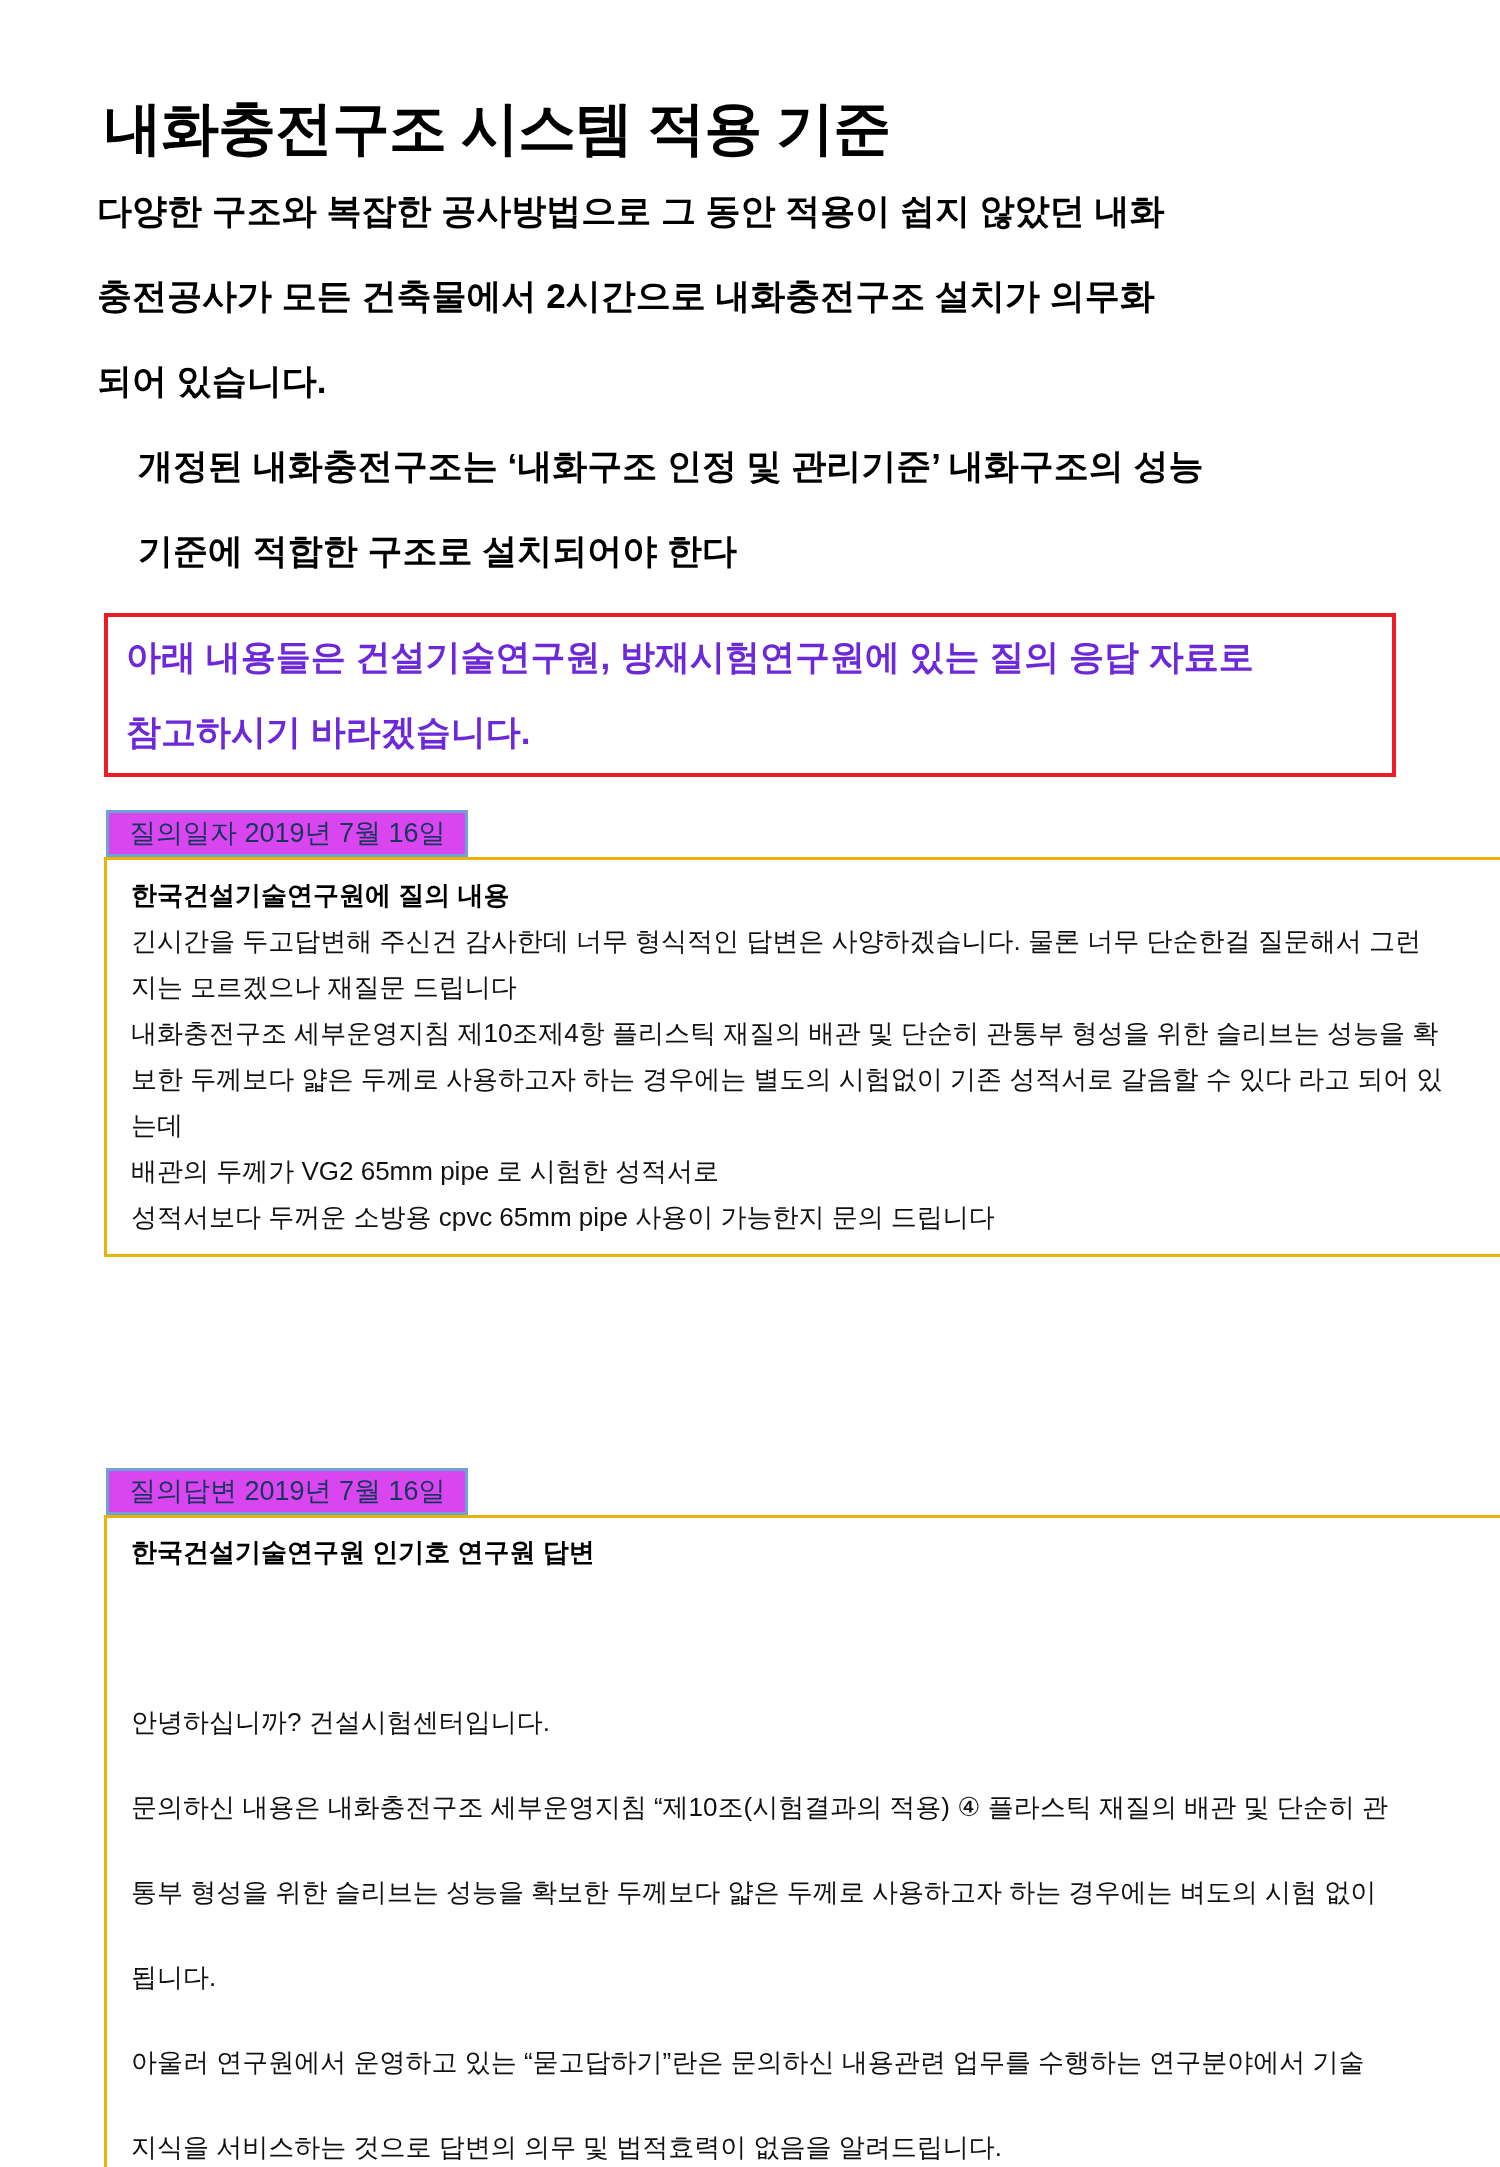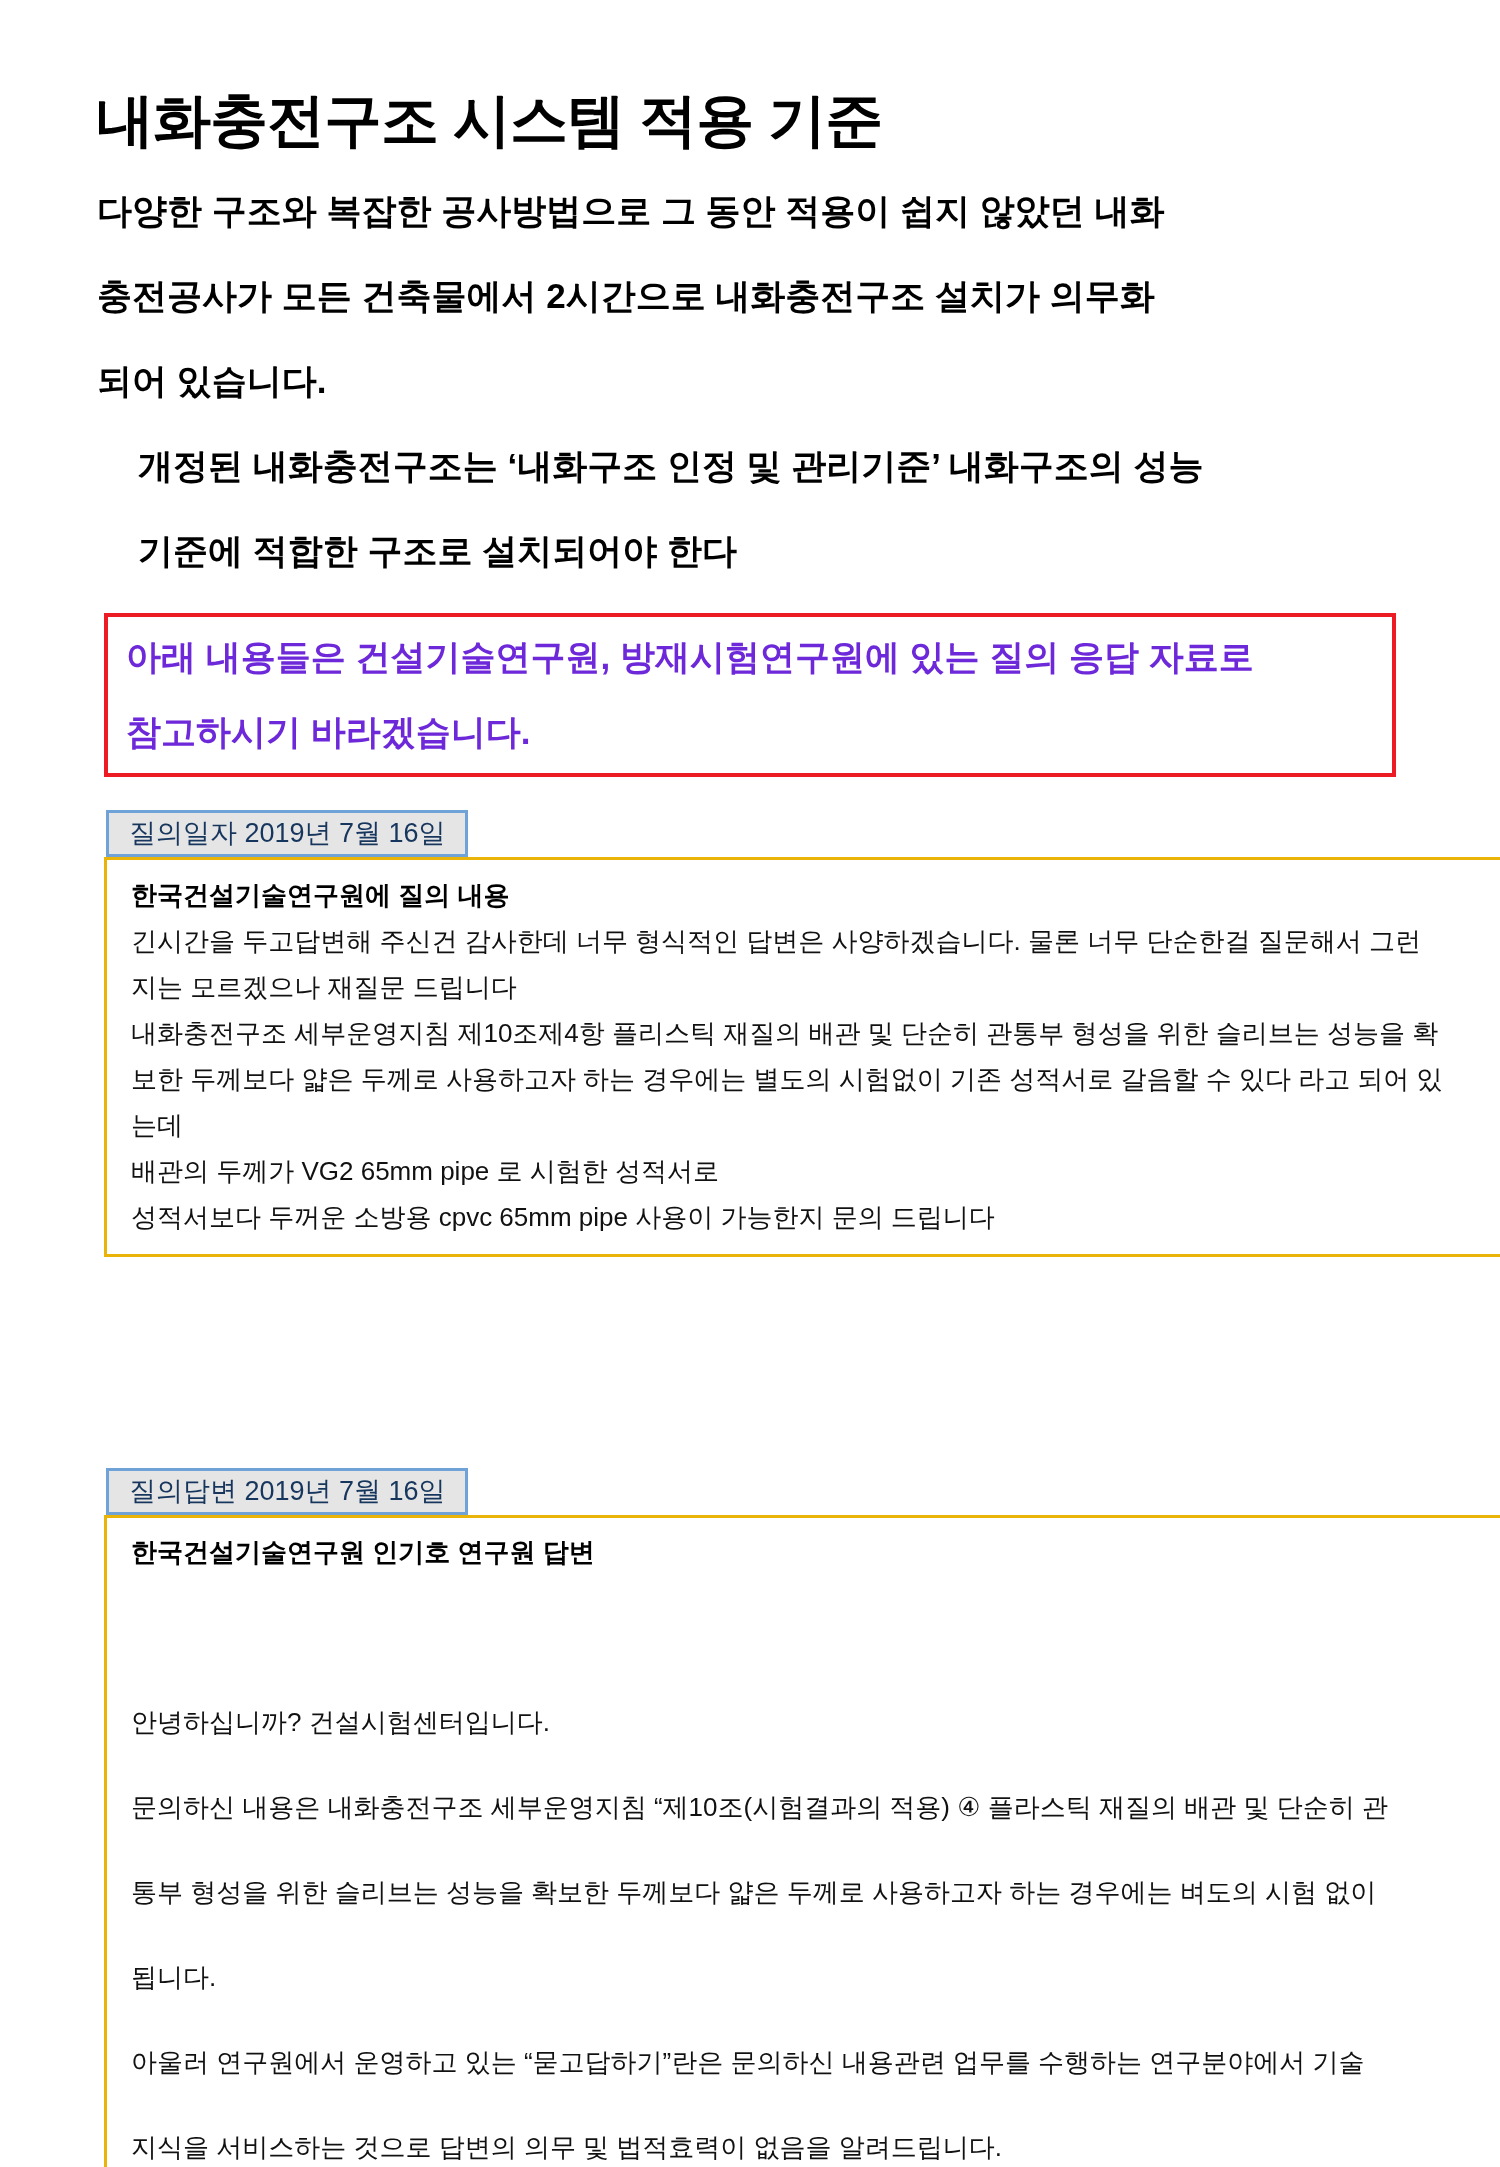--- a/index.html
+++ b/index.html
@@ -8,21 +8,21 @@
     width: 1500px;
     height: 2167px;
     background: #ffffff;
     font-family: "Liberation Sans", "DejaVu Sans", sans-serif;
     color: #000000;
     overflow: hidden;
   }
   .page-title {
     position: absolute;
     left: 96px; top: 82px;
-    margin: 0;
+    margin: 8px;
     font-size: 58px;
     font-weight: 800;
     letter-spacing: -1px;
     color: #000000;
     white-space: nowrap;
   }
   .intro {
     position: absolute;
     left: 97px;
     font-size: 35px;
@@ -46,21 +46,21 @@
     white-space: nowrap;
     background: #ffffff;
   }
   .date-tab {
     position: absolute;
     left: 106px;
     width: 362px;
     height: 47px;
     box-sizing: border-box;
     border: 3px solid #6fa3d8;
-    background: #e5e5e5;
+    background: #d946ef;
     color: #17365d;
     font-size: 27px;
     line-height: 41px;
     padding-left: 20px;
     white-space: nowrap;
     z-index: 2;
   }
   .tab-question { top: 810px; }
   .tab-answer   { top: 1468px; }
   .content-box {

